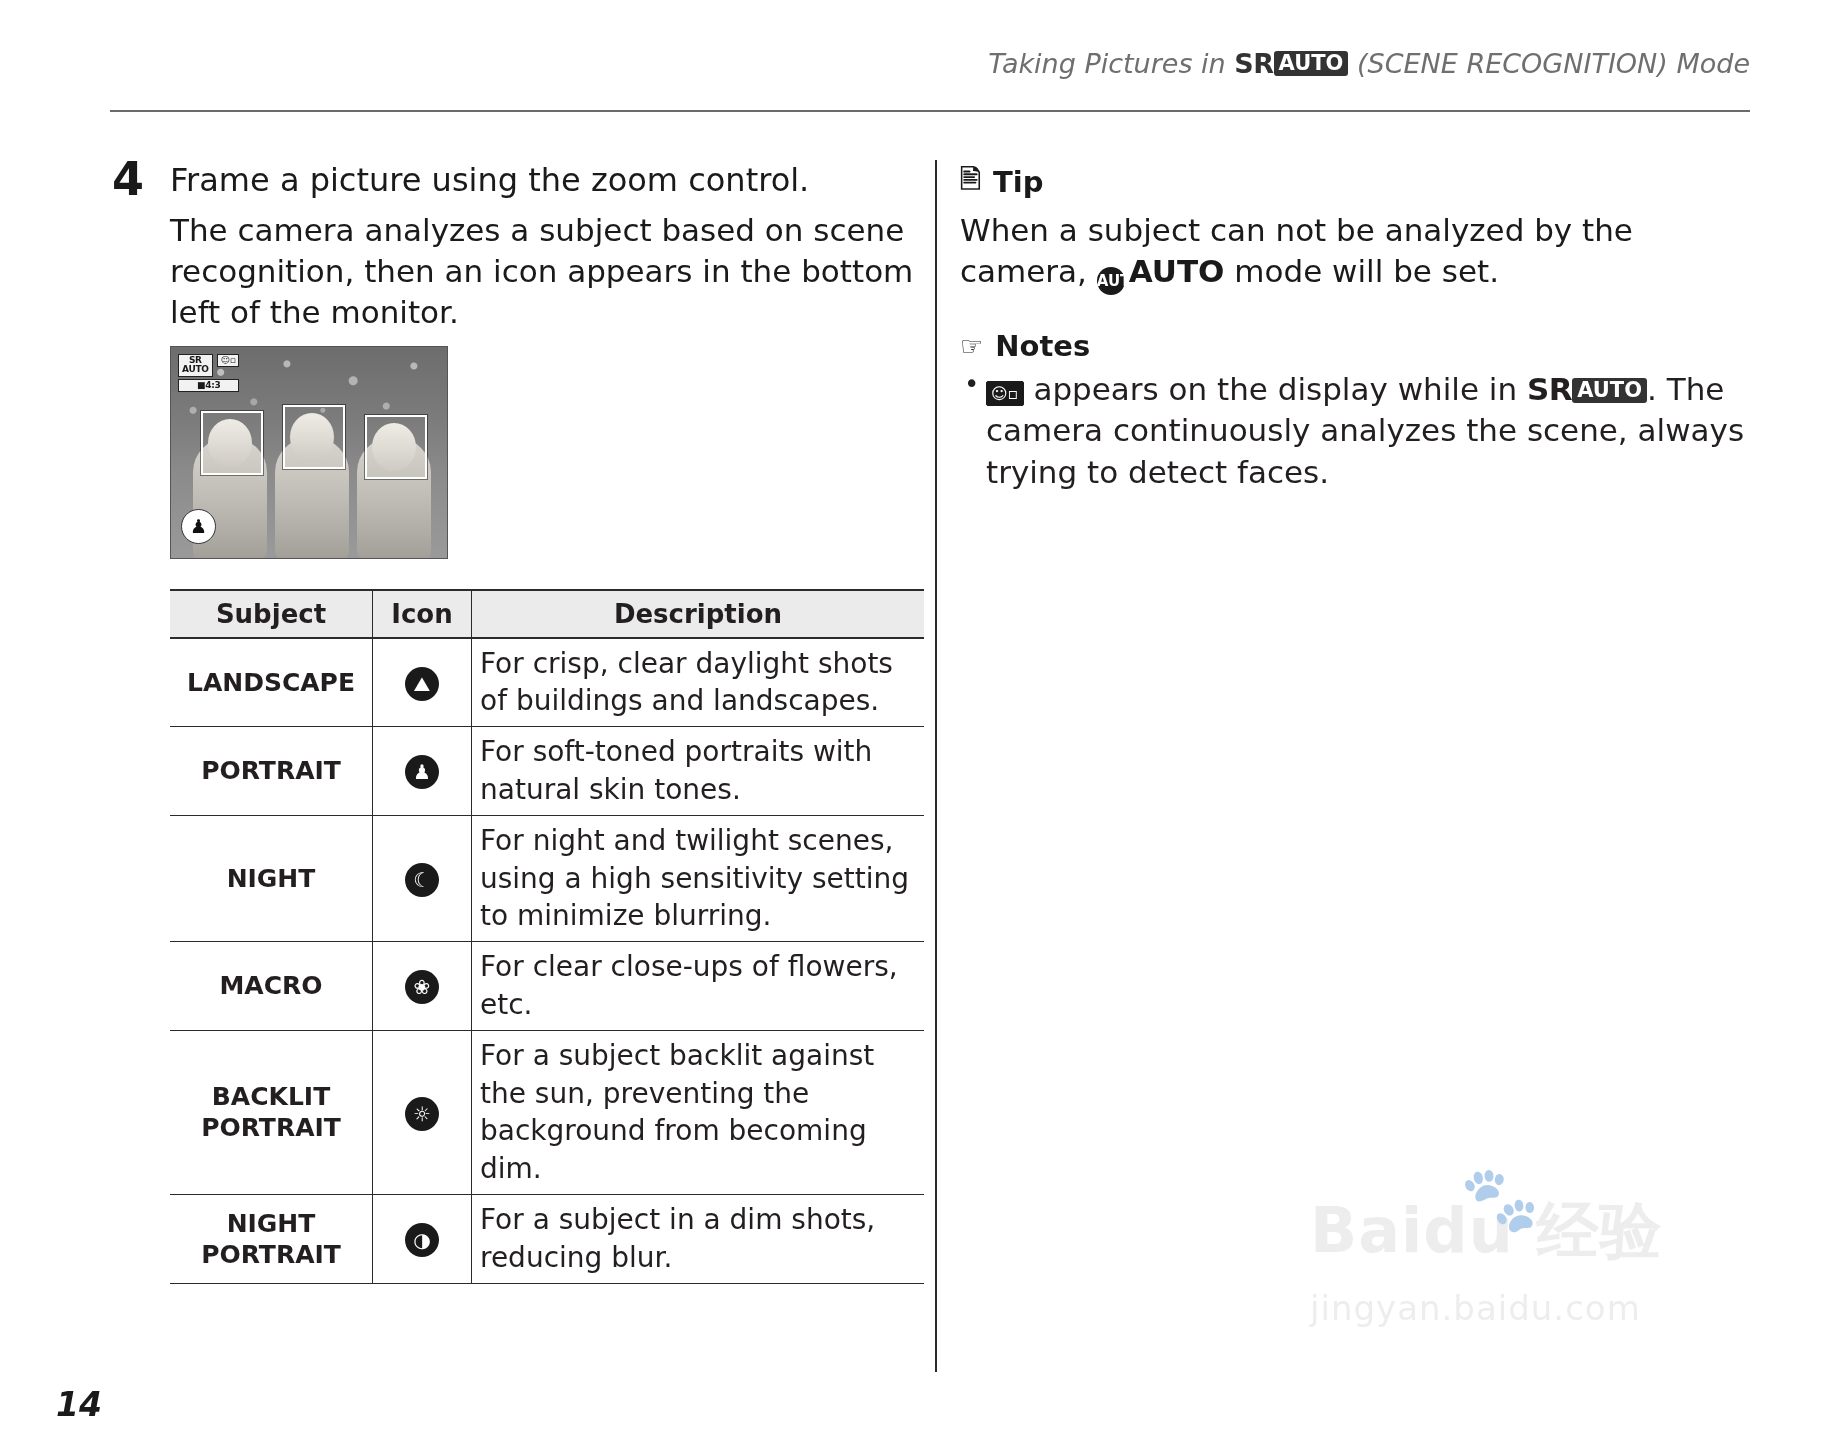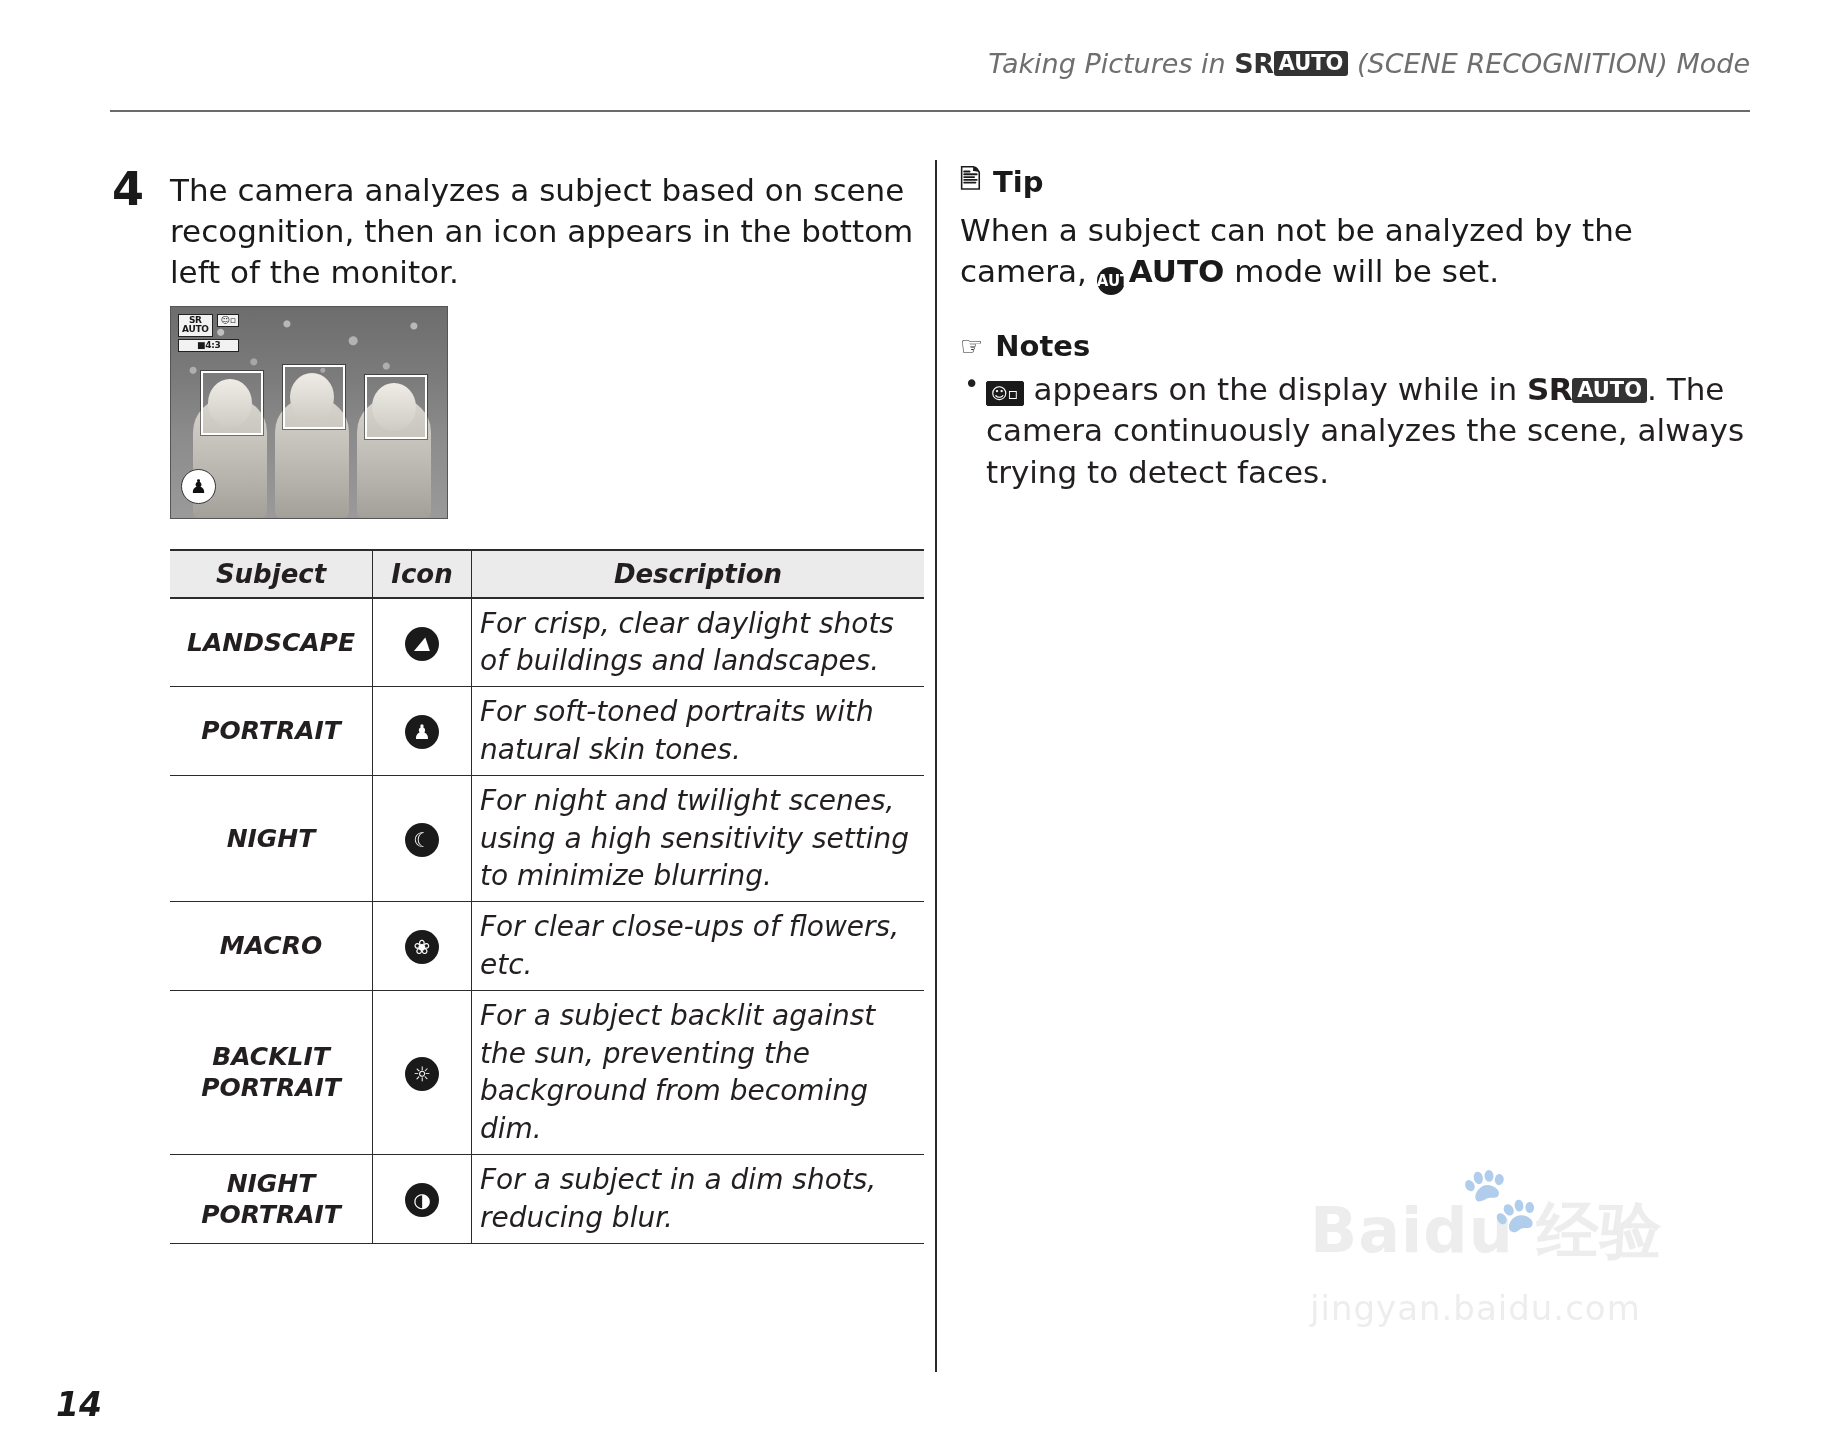--- a/index.html
+++ b/index.html
@@ -213,21 +213,20 @@
     margin-top: 30px;
     border-collapse: collapse;
     width: 716px;
     table-layout: fixed;
   }
   table.sr-table th, table.sr-table td {
     border-top: 1.5px solid #2b2b2b;
     border-bottom: 1.5px solid #2b2b2b;
     padding: 6px 8px;
     vertical-align: middle;
-    font-style: italic;
   }
   table.sr-table thead th {
     background: #ebebeb;
     font-size: 26px;
     font-weight: bold;
     text-align: center;
     padding: 8px 6px;
     border-top: 2px solid #2b2b2b;
     border-bottom: 2px solid #2b2b2b;
   }
@@ -384,20 +383,21 @@
     <span>Taking Pictures in </span><span class="sr">SR</span><span class="auto-box">AUTO</span><span> (SCENE RECOGNITION) Mode</span>
   </div>
   <div class="header-rule"></div>
 
   <div class="col-divider"></div>
 
   <div class="col-left">
 
     <div class="step-row">
       <div class="step-num">4</div>
+      <div class="step-title">Frame a picture using the zoom control.</div>
       <div class="step-body">The camera analyzes a subject based on scene recognition, then an icon appears in the bottom left of the monitor.</div>
     </div>
 
     <div class="illus-wrap">
       <div class="photo">
 
         <div class="osd-left">
           <div class="osd-row">
             <div class="osd-chip">
               <span>SR</span><br>

